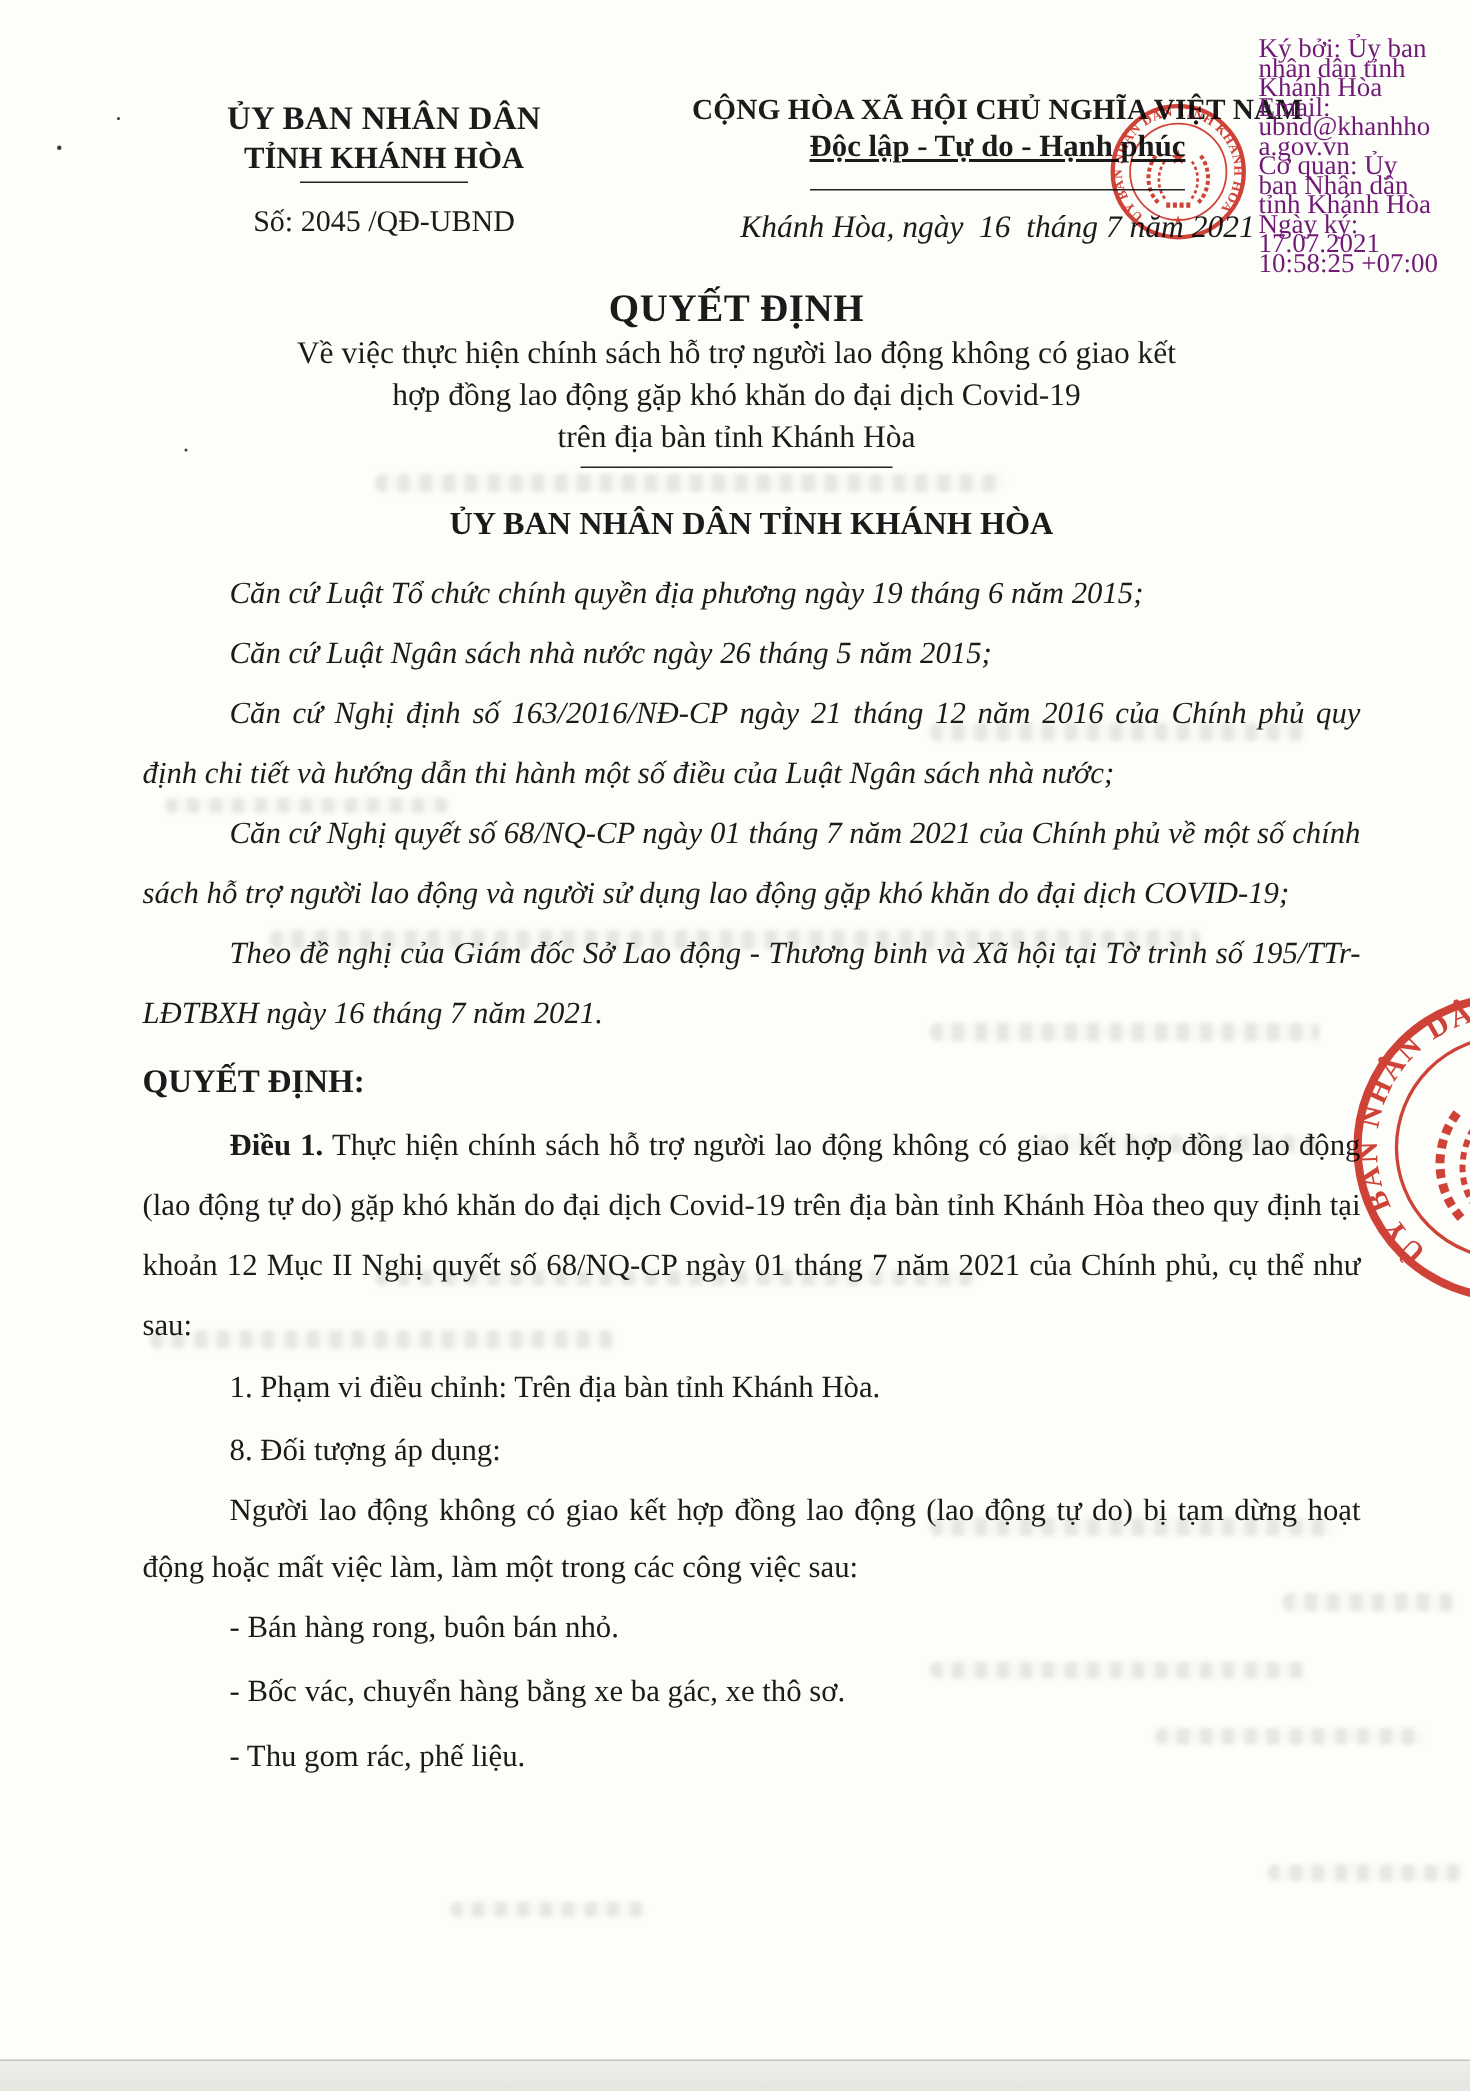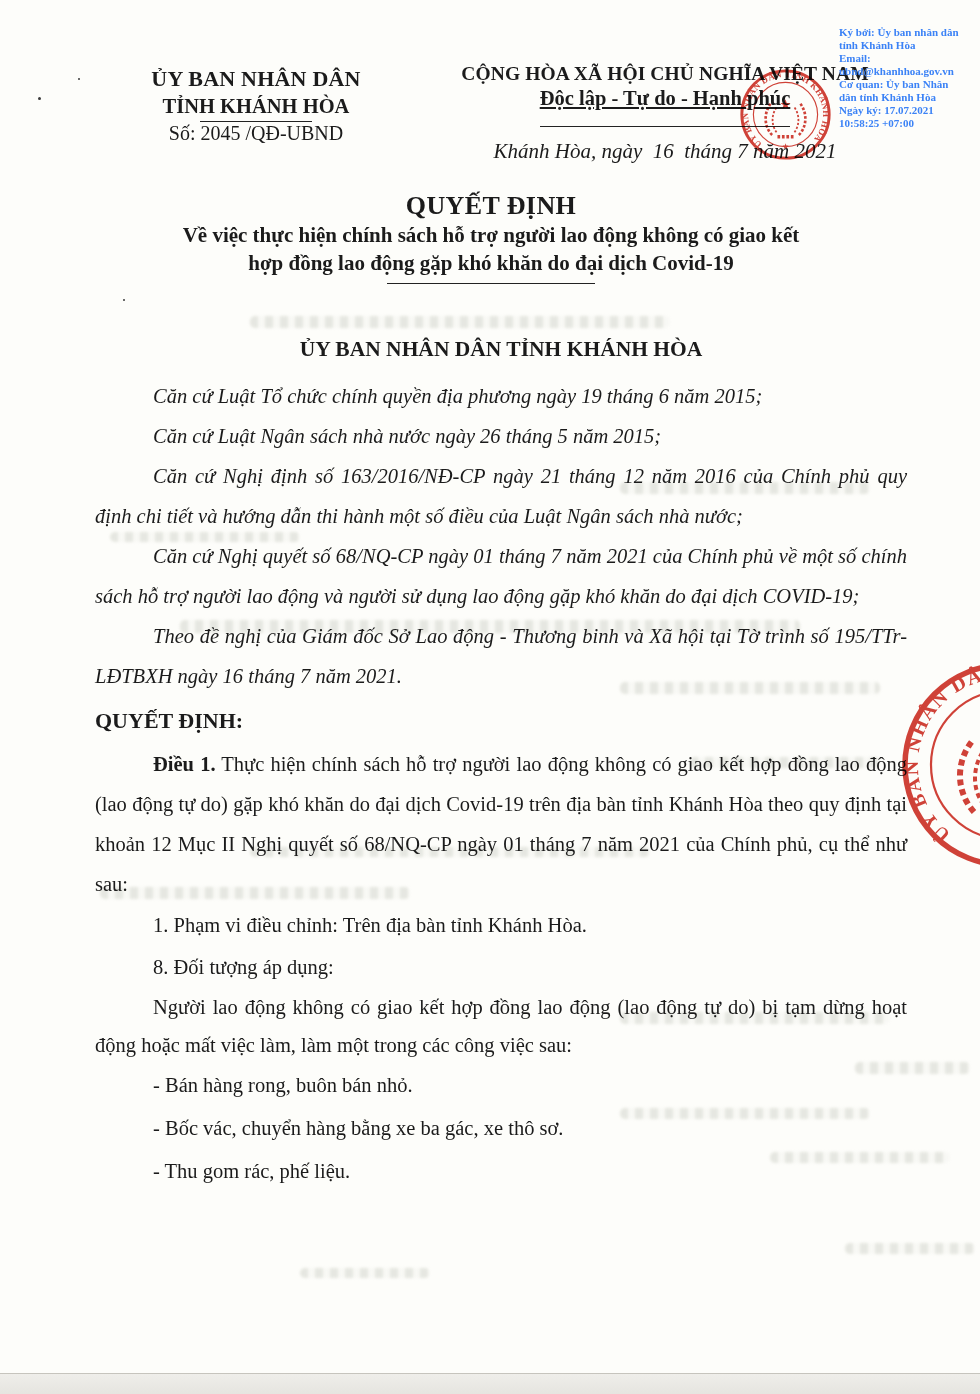--- a/index.html
+++ b/index.html
@@ -7,40 +7,39 @@
     position:relative; width:980px; height:1394px; margin:0 auto;
     background:#fdfdfa; overflow:hidden;
     font-family:"Liberation Serif","DejaVu Serif",serif;
     color:#1b1b1b;
   }
   
   .header-left { position:absolute; top:66px; left:138px; width:236px; text-align:center; }
   .hl1 { font-weight:bold; font-size:22px; letter-spacing:.2px; }
   .hl2 { font-weight:bold; font-size:20.5px; margin-top:3px; }
   .hl-rule { width:112px; border-top:1.7px solid #222; margin:3px auto 0; }
-  .doc-number { font-size:20px; }
+  .doc-number { font-size:20px; margin-top:15px; }
 
   .header-right { position:absolute; top:63px; left:428px; width:474px; text-align:center; }
   .hr1 { font-weight:bold; font-size:19.5px; letter-spacing:.1px; }
   .hr2 { font-weight:bold; font-size:20.5px; margin-top:2px; }
   .u-motto { display:inline-block; border-bottom:1.7px solid #222; padding-bottom:16px;text-decoration:underline; }
   .dateline { font-style:italic; font-size:21px; margin-top:12px; white-space:nowrap; }
 
   
   .signature {
     position:absolute; top:26px; left:839px; width:122px;
-    font-size:11px; line-height:13px; overflow-wrap:anywhere;
-    color:#3b82f6;
-    font-weight:bold;
+    font-size:18px; line-height:13px; overflow-wrap:anywhere;
+    color:#701a75;
   }
 
   
   .title-block { position:absolute; top:191px; left:85px; width:812px; text-align:center; }
   .title-main { font-size:26px; font-weight:bold; letter-spacing:.4px;text-align:center; }
-  .subtitle-line { font-size:21px; font-weight:bold; line-height:28px; }
+  .subtitle-line { font-size:21px; font-weight:normal; line-height:28px; }
   .subtitle-line:first-of-type { margin-top:3px; }
   .sub-rule { width:208px; border-top:1.9px solid #222; margin:6px auto 0; }
 
   
   .main { position:absolute; top:337px; left:95px; width:812px; font-size:20.5px; }
   .issuer { text-align:center; font-weight:bold; font-size:21.5px; margin:0 0 14px 0; }
   .preamble p { margin:0; text-indent:58px; text-align:justify; font-style:italic; line-height:40px; }
   .decision-heading { text-align:left; font-weight:bold; font-size:22px; line-height:34px; margin:8px 0 6px 0; }
   .body-p { margin:0; text-indent:58px; text-align:justify; line-height:40px; }
   .body-p .b { font-weight:bold; }
@@ -107,20 +106,21 @@
     <div>Ký bởi: Ủy ban nhân dân tỉnh Khánh Hòa</div>
     <div>Email: ubnd@khanhhoa.gov.vn</div>
     <div>Cơ quan: Ủy ban Nhân dân tỉnh Khánh Hòa</div>
     <div>Ngày ký: 17.07.2021 10:58:25 +07:00</div>
   </div>
 
   <div class="title-block">
     <div class="title-main">QUYẾT ĐỊNH</div>
     <div class="subtitle-line">Về việc thực hiện chính sách hỗ trợ người lao động không có giao kết</div>
     <div class="subtitle-line">hợp đồng lao động gặp khó khăn do đại dịch Covid-19</div>
+    <div class="subtitle-line">trên địa bàn tỉnh Khánh Hòa</div>
     <div class="sub-rule"></div>
   </div>
 
   <div class="main">
     <div class="issuer">ỦY BAN NHÂN DÂN TỈNH KHÁNH HÒA</div>
     <div class="preamble">
       <p>Căn cứ Luật Tổ chức chính quyền địa phương ngày 19 tháng 6 năm 2015;</p>
       <p>Căn cứ Luật Ngân sách nhà nước ngày 26 tháng 5 năm 2015;</p>
       <p>Căn cứ Nghị định số 163/2016/NĐ-CP ngày 21 tháng 12 năm 2016 của Chính phủ quy định chi tiết và hướng dẫn thi hành một số điều của Luật Ngân sách nhà nước;</p>
       <p>Căn cứ Nghị quyết số 68/NQ-CP ngày 01 tháng 7 năm 2021 của Chính phủ về một số chính sách hỗ trợ người lao động và người sử dụng lao động gặp khó khăn do đại dịch COVID-19;</p>

